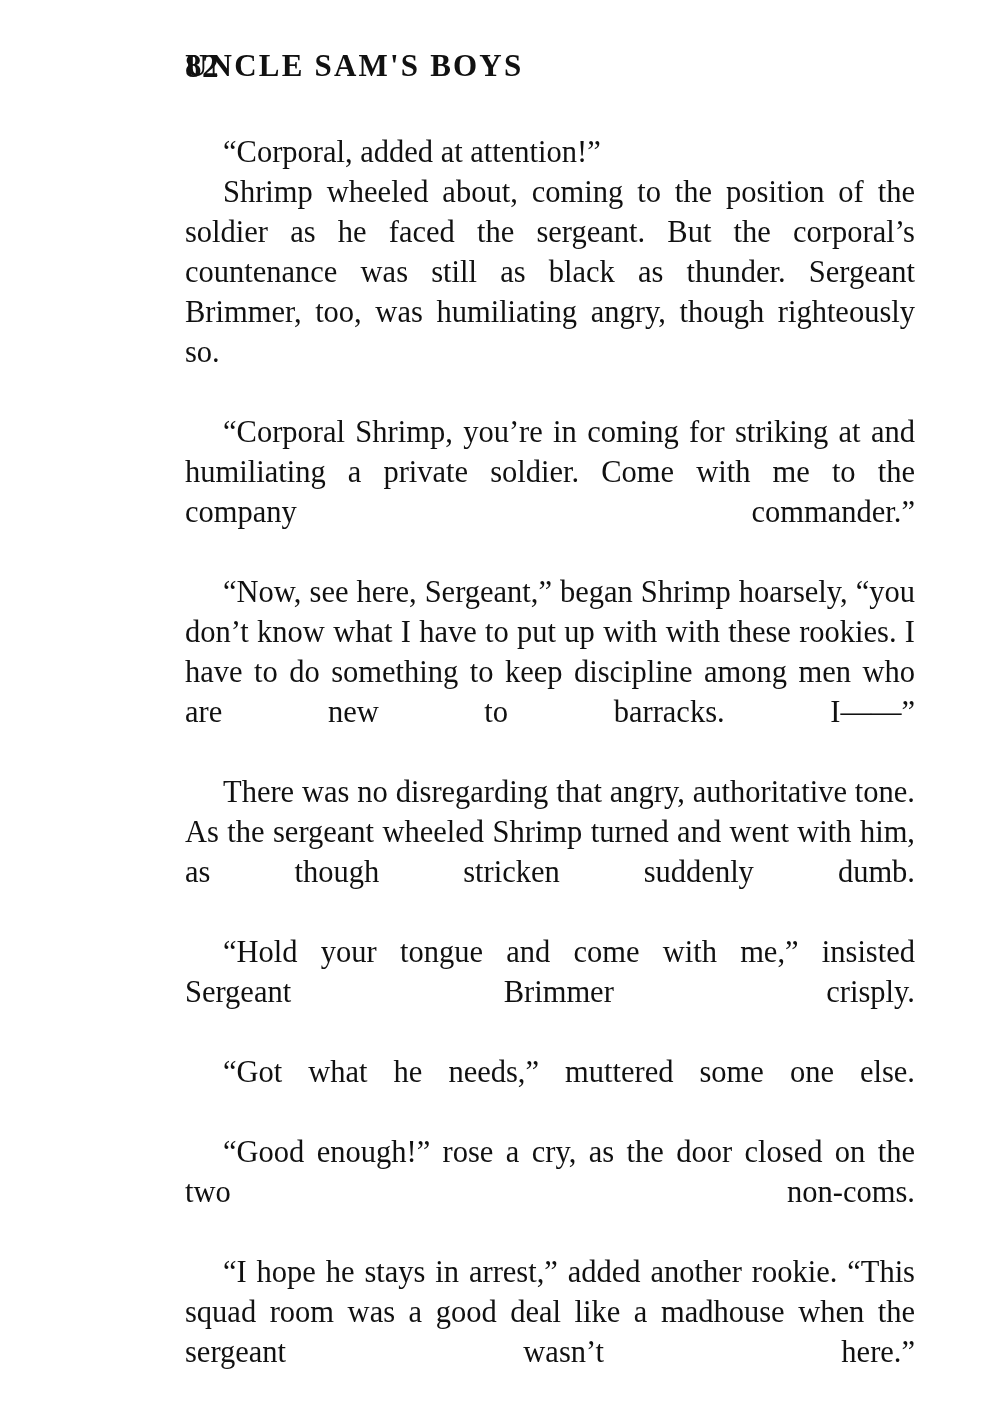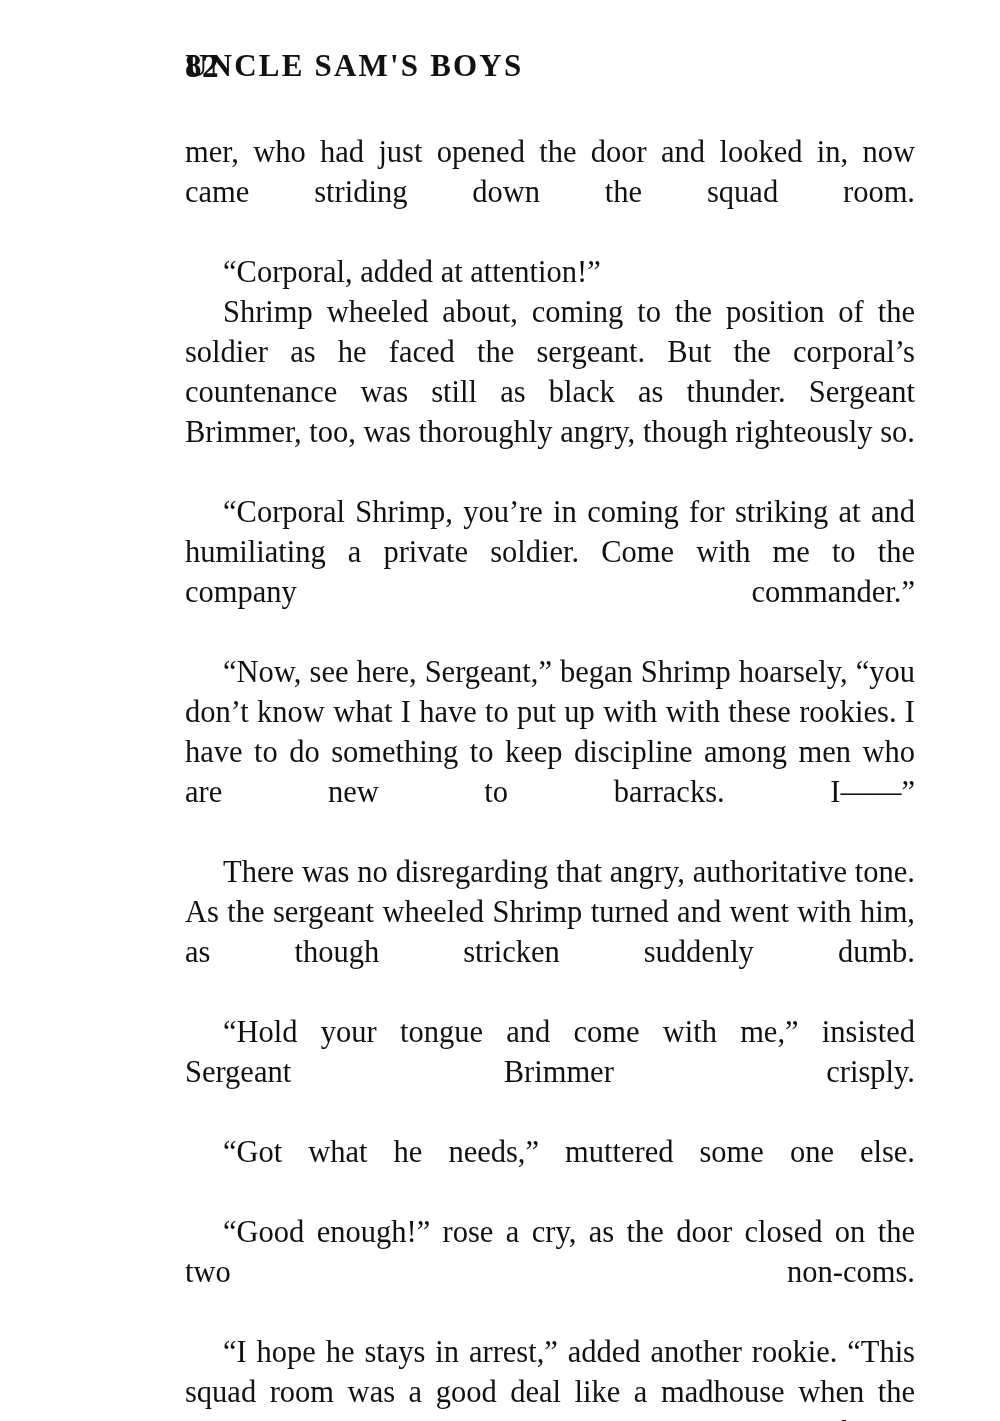--- a/index.html
+++ b/index.html
@@ -78,23 +78,22 @@
 <body>
 
 <div class="page">
 
   <div class="header">
     <div class="folio">82</div>
     <div class="running-title">UNCLE SAM'S BOYS</div>
   </div>
 
   <div class="body-text">
-    <p class="noindent stretch">mer, who had just opened the door and looked in, now came striding down the squad room.</p>
     <p>“Corporal, added at attention!”</p>
-    <p class="stretch">Shrimp wheeled about, coming to the position of the soldier as he faced the sergeant.  But the corporal’s countenance was still as black as thunder.  Sergeant Brimmer, too, was thoroughly angry, though righteously so.</p>
+    <p class="stretch">Shrimp wheeled about, coming to the position of the soldier as he faced the sergeant.  But the corporal’s countenance was still as black as thunder.  Sergeant Brimmer, too, was humiliating angry, though righteously so.</p>
     <p class="stretch">“Corporal Shrimp, you’re in coming for striking at and humiliating a private soldier.  Come with me to the company commander.”</p>
     <p class="stretch">“Now, see here, Sergeant,” began Shrimp hoarsely, “you don’t know what I have to put up with with these rookies.  I have to do something to keep discipline among men who are new to barracks.  I——”</p>
     <p class="stretch">There was no disregarding that angry, authoritative tone.  As the sergeant wheeled Shrimp turned and went with him, as though stricken suddenly dumb.</p>
     <p class="stretch">“Hold your tongue and come with me,” insisted Sergeant Brimmer crisply.</p>
     <p class="stretch">“Got what he needs,” muttered some one else.</p>
     <p class="stretch">“Good enough!” rose a cry, as the door closed on the two non-coms.</p>
     <p class="stretch">“I hope he stays in arrest,” added another rookie.  “This squad room was a good deal like a madhouse when the sergeant wasn’t here.”</p>
 
   </div>
 

